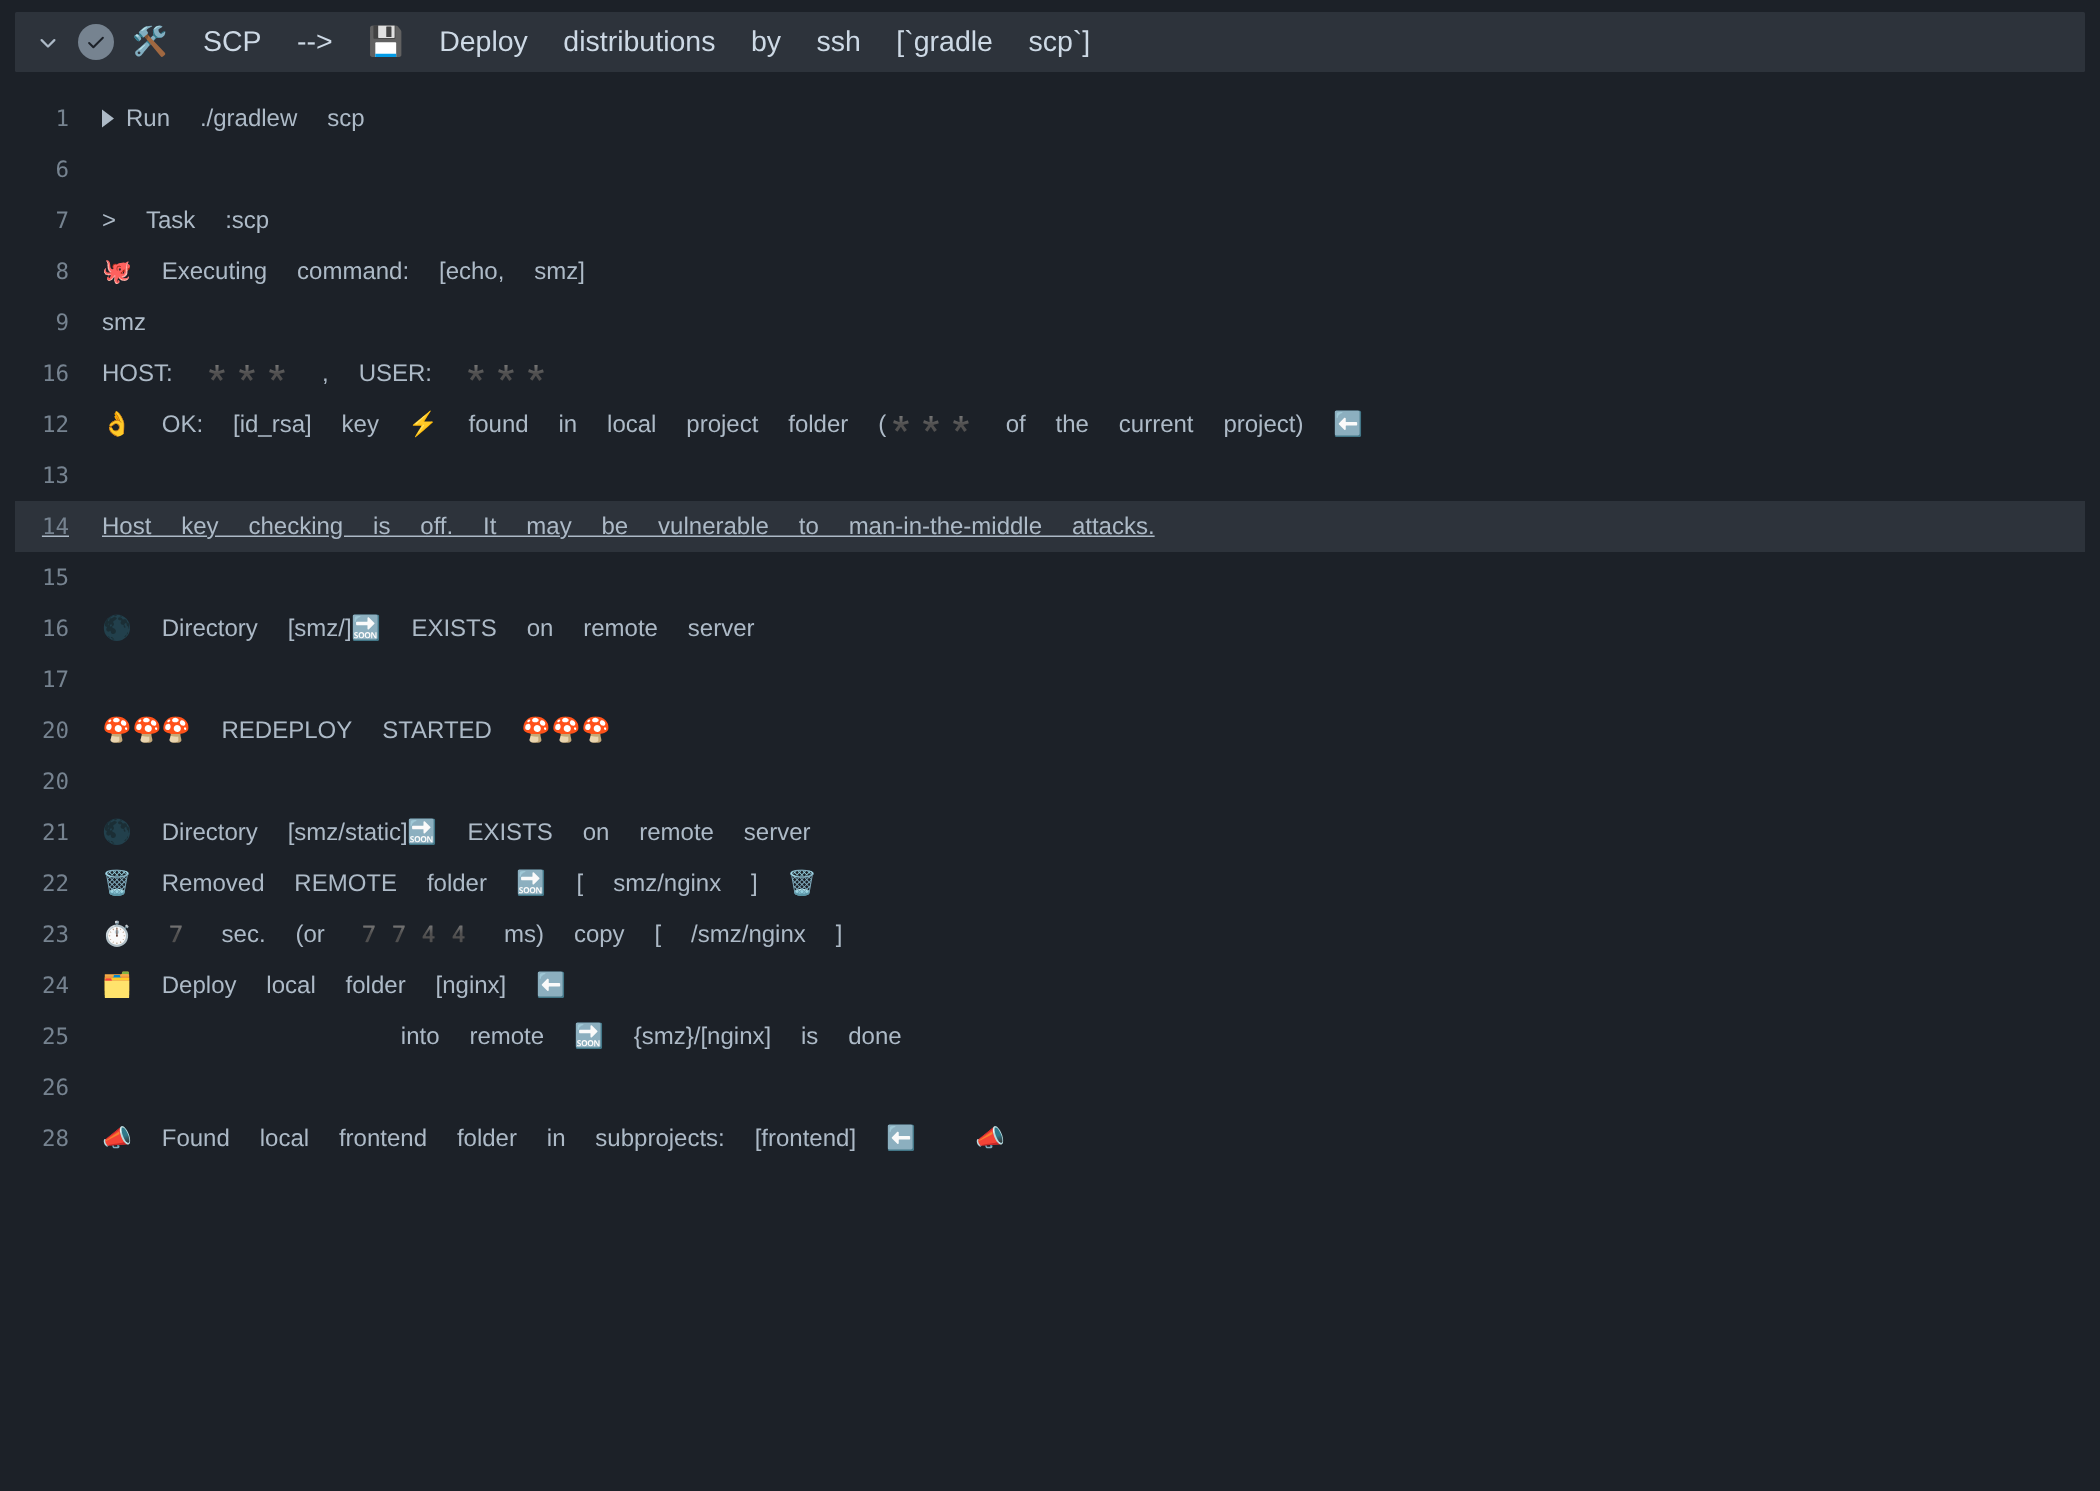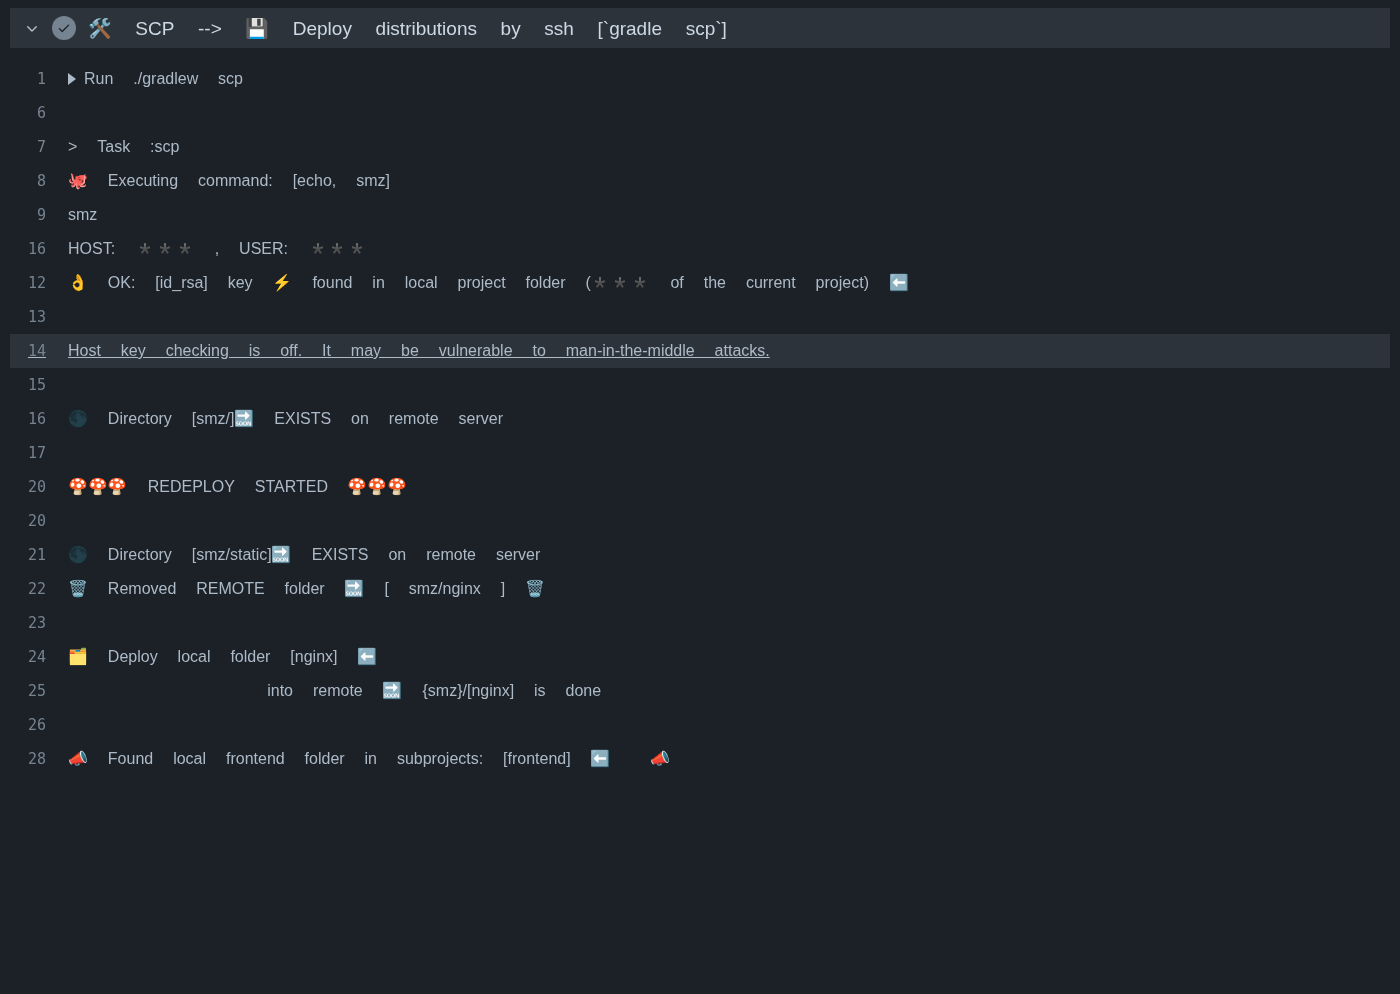--- a/index.html
+++ b/index.html
@@ -111,18 +111,18 @@
     <div class="log-line"><span class="line-num">12</span><span class="line-content emoji"><span>👌 OK: [id_rsa] key ⚡ found in local project folder (*** of the current project) ⬅️</span></span></div>
     <div class="log-line"><span class="line-num">13</span><span class="line-content emoji"><span></span></span></div>
     <div class="log-line highlight"><span class="line-num">14</span><span class="line-content emoji"><span>Host key checking is off. It may be vulnerable to man-in-the-middle attacks.</span></span></div>
     <div class="log-line"><span class="line-num">15</span><span class="line-content emoji"><span></span></span></div>
     <div class="log-line"><span class="line-num">16</span><span class="line-content emoji"><span>🌑 Directory [smz/]🔜 EXISTS on remote server</span></span></div>
     <div class="log-line"><span class="line-num">17</span><span class="line-content emoji"><span></span></span></div>
     <div class="log-line"><span class="line-num">20</span><span class="line-content emoji"><span>🍄🍄🍄 REDEPLOY STARTED 🍄🍄🍄</span></span></div>
     <div class="log-line"><span class="line-num">20</span><span class="line-content emoji"><span></span></span></div>
     <div class="log-line"><span class="line-num">21</span><span class="line-content emoji"><span>🌑 Directory [smz/static]🔜 EXISTS on remote server</span></span></div>
     <div class="log-line"><span class="line-num">22</span><span class="line-content emoji"><span>🗑️ Removed REMOTE folder 🔜 [ smz/nginx ] 🗑️</span></span></div>
-    <div class="log-line"><span class="line-num">23</span></div>
+    <div class="log-line"><span class="line-num">23</span><span class="line-content emoji"><span>⏱️ 7 sec. (or 7744 ms) copy [ /smz/nginx ]</span></span></div>
     <div class="log-line"><span class="line-num">24</span><span class="line-content emoji"><span>🗂️ Deploy local folder [nginx] ⬅️</span></span></div>
     <div class="log-line"><span class="line-num">25</span><span class="line-content emoji"><span>          into remote 🔜 {smz}/[nginx] is done</span></span></div>
     <div class="log-line"><span class="line-num">26</span><span class="line-content emoji"><span></span></span></div>
     <div class="log-line"><span class="line-num">28</span><span class="line-content emoji"><span>📣 Found local frontend folder in subprojects: [frontend] ⬅️  📣</span></span></div>
   </div>
 
 </body></html>

